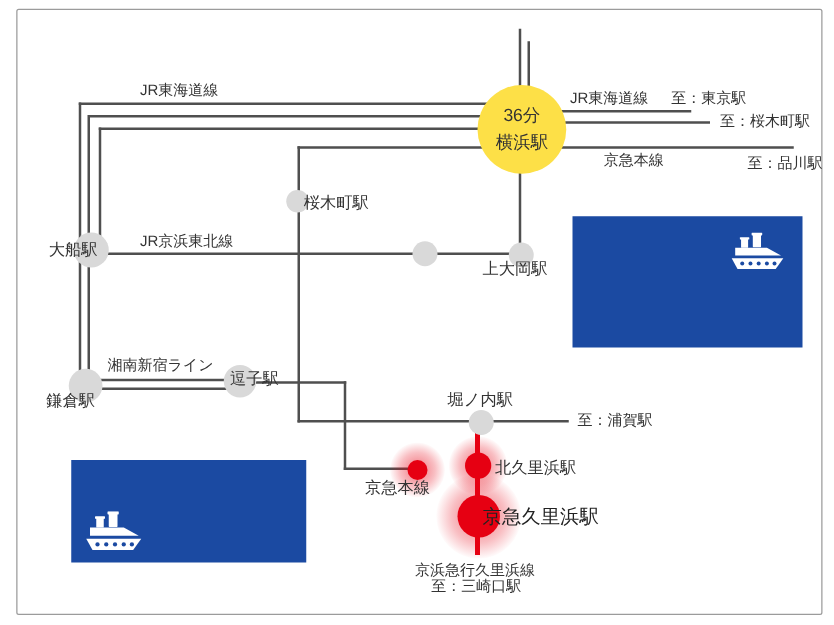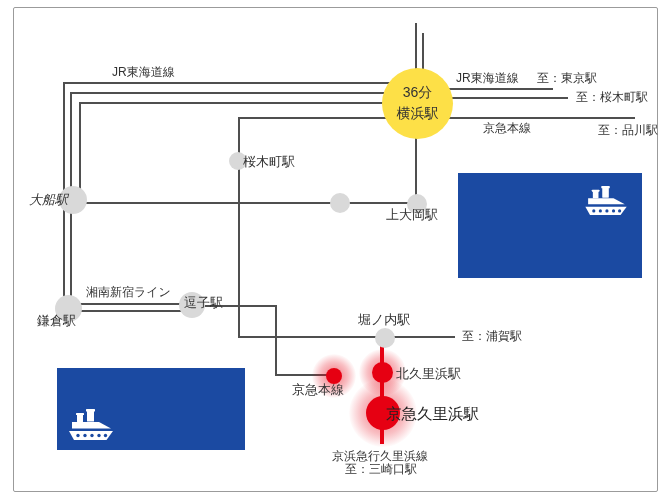--- a/index.html
+++ b/index.html
@@ -72,32 +72,33 @@
   <div class="node" style="left:55px;top:295px;width:27px;height:27px;"></div>
   <div class="node" style="left:179px;top:292px;width:26px;height:26px;"></div>
   <div class="node" style="left:375px;top:328px;width:20px;height:20px;"></div>
 
   <div class="hub">
     <span>36分</span>
     <span>横浜駅</span>
   </div>
 
   <span class="lbl" style="left:112px;top:66px;width:90px;">JR東海道線</span>
+  <span class="lbl" style="left:112px;top:187px;width:100px;">JR京浜東北線</span>
   <span class="lbl" style="left:86px;top:286px;width:90px;">湘南新宿ライン</span>
   <span class="lbl" style="left:456px;top:72px;">JR東海道線</span>
   <span class="lbl" style="left:483px;top:122px;">京急本線</span>
   <span class="lbl ctr" style="left:330px;top:450px;width:100px;">京浜急行久里浜線</span>
 
   <span class="lbl" style="left:537px;top:72px;">至：東京駅</span>
   <span class="lbl" style="left:576px;top:91px;">至：桜木町駅</span>
   <span class="lbl" style="left:598px;top:124px;">至：品川駅</span>
   <span class="lbl" style="left:462px;top:330px;">至：浦賀駅</span>
   <span class="lbl ctr" style="left:341px;top:463px;width:80px;">至：三崎口駅</span>
 
-  <span class="lbl stn" style="left:29px;top:193px;font-style:italic;">大船駅</span>
+  <span class="lbl stn" style="left:39px;top:193px;">大船駅</span>
   <span class="lbl stn" style="left:243px;top:155px;">桜木町駅</span>
   <span class="lbl stn" style="left:386px;top:208px;">上大岡駅</span>
   <span class="lbl stn" style="left:37px;top:314px;">鎌倉駅</span>
   <span class="lbl stn" style="left:184px;top:296px;">逗子駅</span>
   <span class="lbl stn" style="left:358px;top:313px;">堀ノ内駅</span>
   <span class="lbl stn" style="left:292px;top:383px;">京急本線</span>
   <span class="lbl stn" style="left:396px;top:367px;">北久里浜駅</span>
   <span class="lbl big" style="left:386px;top:405px;">京急久里浜駅</span>
 
   <div class="bluebox" style="left:57px;top:368px;width:188px;height:82px;">

